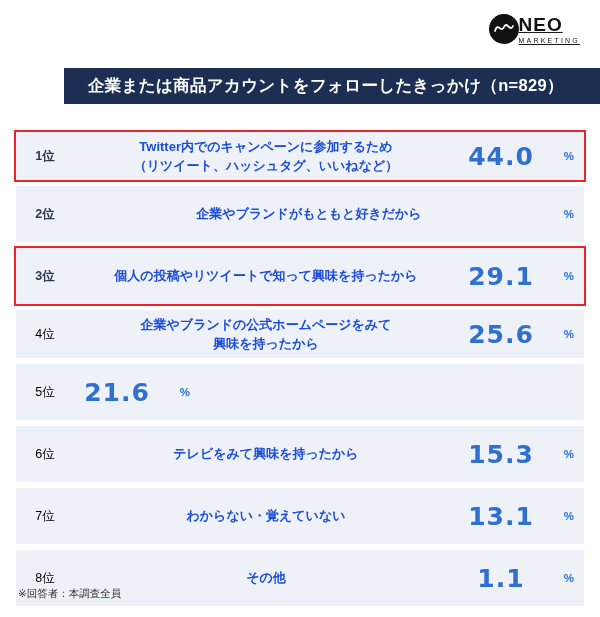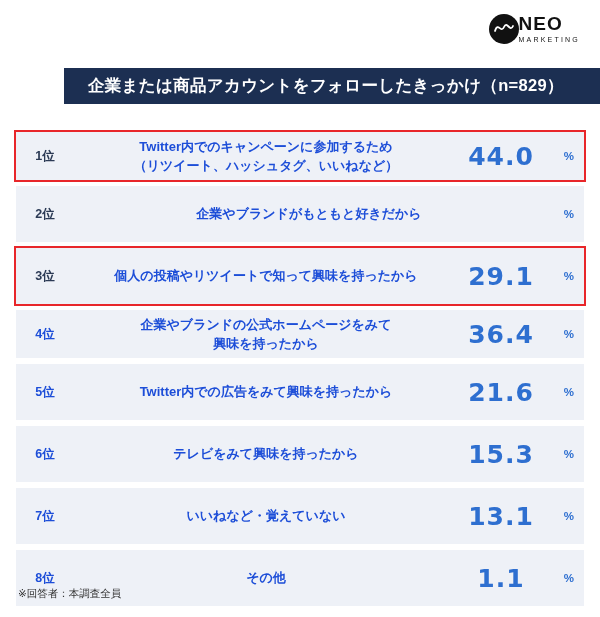--- a/index.html
+++ b/index.html
@@ -15,20 +15,22 @@
     position: relative;
     overflow: hidden;
   }
 
   
   .logo-area {
     position: absolute;
     top: 14px;
     right: 20px;
     display: flex;
+    align-items: center;
+    text-decoration: underline;
   }
   .logo-mark {
     width: 30px;
     height: 30px;
     border-radius: 50%;
     background: #111111;
     display: flex;
     align-items: center;
     justify-content: center;
   }
@@ -89,22 +91,22 @@
     background: #eef1f7;
   }
   .row.h2 { height: 48px; }
   .row.h1 { height: 56px; }
 
   .rank {
     width: 58px;
     flex: 0 0 58px;
     text-align: center;
     font-size: 12.5px;
-    color: #1d4ed8;
-    font-weight: bold;
+    color: #000000;
+    font-weight: normal;
   }
   .rank.dark { color: #2b3a55; font-weight: bold; }
 
   .label {
     flex: 1 1 auto;
     text-align: center;
     font-size: 13px;
     font-weight: bold;
     color: #1d4ed8;
     line-height: 1.5;
@@ -194,46 +196,43 @@
     <div class="value">29.1</div>
     <div class="pct">%</div>
   </div>
 
   <div class="row h2">
     <div class="rank">4位</div>
     <div class="label">
       <span>企業やブランドの公式ホームページをみて</span>
       <span class="line2">興味を持ったから</span>
     </div>
-    <div class="value">36.4</div>
+    <div class="value">25.6</div>
     <div class="pct">%</div>
   </div>
 
   <div class="row h1">
     <div class="rank">5位</div>
-    <div class="label">
-      <span>Twitter内での広告をみて興味を持ったから</span>
-    </div>
     <div class="value">21.6</div>
     <div class="pct">%</div>
   </div>
 
   <div class="row h1">
     <div class="rank">6位</div>
     <div class="label">
       <span>テレビをみて興味を持ったから</span>
     </div>
     <div class="value">15.3</div>
     <div class="pct">%</div>
   </div>
 
   <div class="row h1">
     <div class="rank">7位</div>
     <div class="label">
-      <span>いいねなど・覚えていない</span>
+      <span>わからない・覚えていない</span>
     </div>
     <div class="value">13.1</div>
     <div class="pct">%</div>
   </div>
 
   <div class="row h1">
     <div class="rank">8位</div>
     <div class="label">
       <span>その他</span>
     </div>

